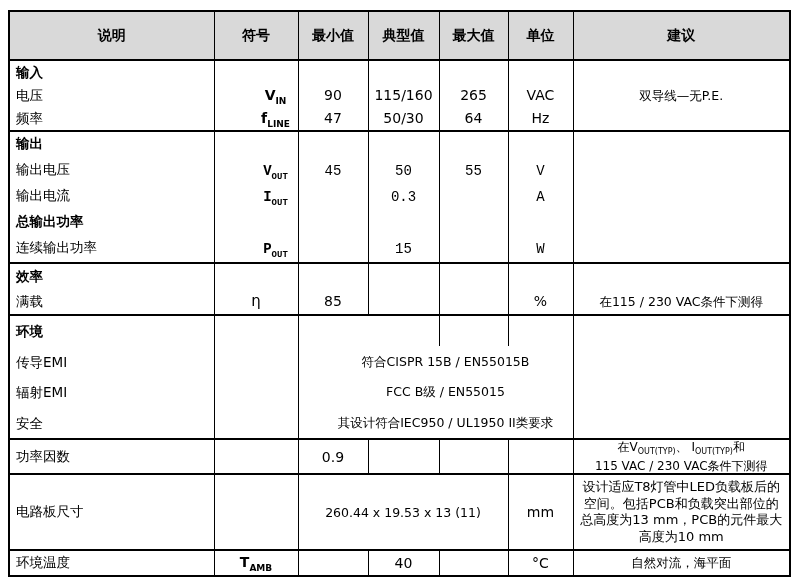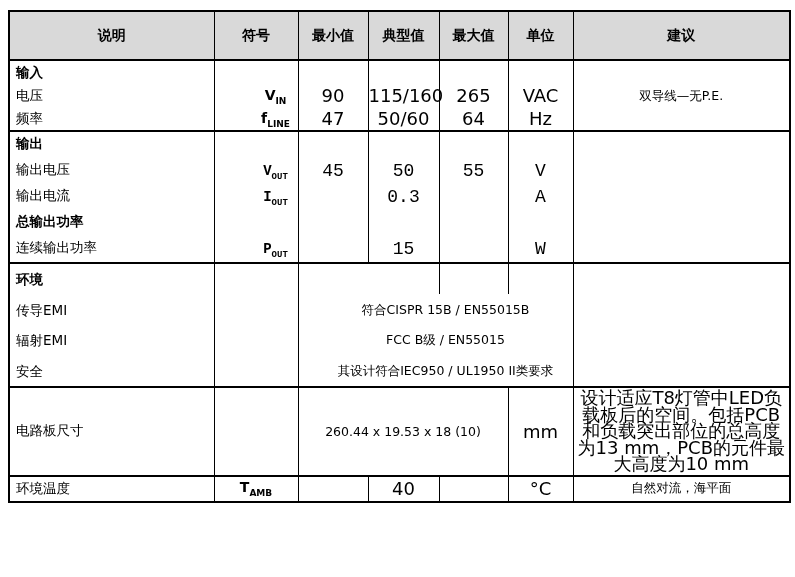--- a/index.html
+++ b/index.html
@@ -27,32 +27,32 @@
   .ln{white-space:nowrap;overflow:visible;}
   .s-input .ln{height:23px;line-height:23px;}
   .s-output .ln{height:26px;line-height:26px;font-family:Liberation Mono, monospace;}
   .s-eff .ln{height:25px;line-height:25px;}
   .s-env .ln{height:30.5px;line-height:30.5px;}
   .lbl{font-size:13.5px;}
   .bold{font-weight:bold;}
   .sym{font-weight:bold;font-size:14px;margin-left:39px;}
   .sym sub{font-size:9px;font-weight:bold;}
   .eta{font-weight:normal;font-size:15px;}
-  .num{font-size:18px;}
+  .num{font-size:14px;}
   .note{font-size:12.5px;margin-left:20px;}
   .r-single td{vertical-align:middle;text-align:center;}
   .r-single td.c-desc{text-align:left;padding-left:6px;font-size:13.5px;}
   .r-pf td{height:30px;}
   .r-harm td{height:27px;}
   .r-pcb td{height:70px;}
   .r-amb td{height:24px;}
   .pf-note{font-size:12px;line-height:14px;}
   .pf-note sub{font-size:8px;}
   .pcb-note{
-    text-align:left;font-size:18px;line-height:16.5px;
+    text-align:left;font-size:13px;line-height:16.5px;
     padding:2px 4px;white-space:normal;vertical-align:top;
   }
   .env-merged{position:relative;}
   .stub{position:absolute;top:0;width:1px;height:30px;background:#000;}
   .stub.s1{left:140px;}
   .stub.s2{left:209px;}
   .amb-note,.eff-note,.in-note{font-size:12.5px;}
 </style>
 </head>
 <body>
@@ -93,21 +93,21 @@
         <div class="ln sym"><span>f</span><sub>LINE</sub></div>
       </td>
       <td class="c-mid">
         <div class="ln"></div>
         <div class="ln num">90</div>
         <div class="ln num">47</div>
       </td>
       <td class="c-mid">
         <div class="ln"></div>
         <div class="ln num">115/160</div>
-        <div class="ln num">50/60</div>
+        <div class="ln num">50/30</div>
       </td>
       <td class="c-mid">
         <div class="ln"></div>
         <div class="ln num">265</div>
         <div class="ln num">64</div>
       </td>
       <td class="c-mid">
         <div class="ln"></div>
         <div class="ln num">VAC</div>
         <div class="ln num">Hz</div>
@@ -158,46 +158,82 @@
       <td class="c-mid">
         <div class="ln"></div>
         <div class="ln num">V</div>
         <div class="ln num">A</div>
         <div class="ln"></div>
         <div class="ln num">W</div>
       </td>
       <td class="c-note"></td>
     </tr>
 
+    <tr class="sec s-eff">
+      <td class="c-desc">
+        <div class="ln lbl bold">效率</div>
+        <div class="ln lbl">满载</div>
+      </td>
+      <td class="c-mid">
+        <div class="ln"></div>
+        <div class="ln eta">η</div>
+      </td>
+      <td class="c-mid">
+        <div class="ln"></div>
+        <div class="ln num">85</div>
+      </td>
+      <td class="c-mid"></td>
+      <td class="c-mid"></td>
+      <td class="c-mid">
+        <div class="ln"></div>
+        <div class="ln num">%</div>
+      </td>
+      <td class="c-note">
+        <div class="ln"></div>
+        <div class="ln eff-note">在115 / 230 VAC条件下测得</div>
+      </td>
+    </tr>
 
     <tr class="sec s-env">
       <td class="c-desc">
         <div class="ln lbl bold">环境</div>
         <div class="ln lbl">传导EMI</div>
         <div class="ln lbl">辐射EMI</div>
         <div class="ln lbl">安全</div>
       </td>
       <td class="c-mid"></td>
       <td class="c-mid env-merged" colspan="4">
         <div class="stub s1"></div>
         <div class="stub s2"></div>
         <div class="ln"></div>
         <div class="ln note">符合CISPR 15B / EN55015B</div>
         <div class="ln note">FCC B级 / EN55015</div>
         <div class="ln note">其设计符合IEC950 / UL1950 II类要求</div>
       </td>
       <td class="c-note"></td>
     </tr>
 
+    <tr class="r-single r-pf">
+      <td class="c-desc">功率因数</td>
+      <td class="c-mid"></td>
+      <td class="c-mid num">0.9</td>
+      <td class="c-mid"></td>
+      <td class="c-mid"></td>
+      <td class="c-mid"></td>
+      <td class="c-note">
+        <div class="pf-note"><span>在V</span><sub>OUT(TYP)</sub><span>、 I</span><sub>OUT(TYP)</sub><span>和</span></div>
+        <div class="pf-note">115 VAC / 230 VAC条件下测得</div>
+      </td>
+    </tr>
 
 
     <tr class="r-single r-pcb">
       <td class="c-desc">电路板尺寸</td>
       <td class="c-mid"></td>
-      <td class="c-mid note" colspan="3">260.44 x 19.53 x 18 (10)</td>
+      <td class="c-mid note" colspan="3">260.44 x 19.53 x 13 (11)</td>
       <td class="c-mid num">mm</td>
       <td class="pcb-note">设计适应T8灯管中LED负载板后的空间。包括PCB和负载突出部位的总高度为13 mm，PCB的元件最大高度为10 mm</td>
     </tr>
 
     <tr class="r-single r-amb">
       <td class="c-desc">环境温度</td>
       <td class="c-mid sym"><span>T</span><sub>AMB</sub></td>
       <td class="c-mid"></td>
       <td class="c-mid num">40</td>
       <td class="c-mid"></td>

